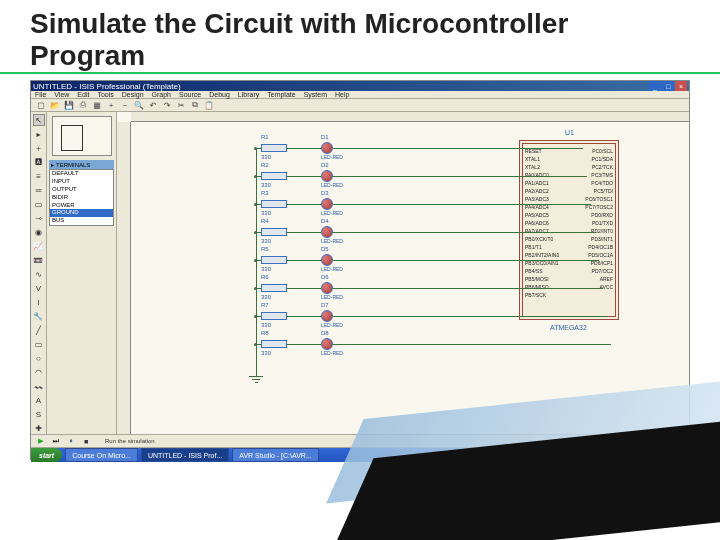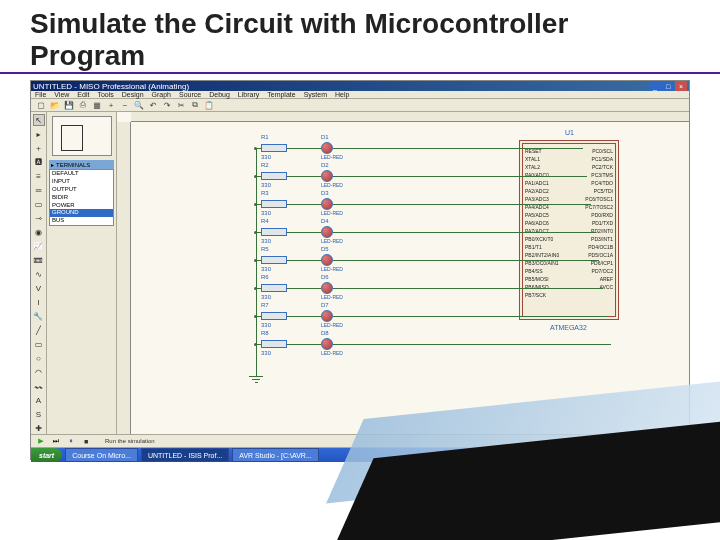--- a/index.html
+++ b/index.html
@@ -1,18 +1,18 @@
 <!DOCTYPE html>
 <html><head>
 <meta charset="utf-8">
 <style>
   * { margin: 0; padding: 0; box-sizing: border-box; font-family: Arial, sans-serif; }
   body { width: 720px; height: 540px; background: #fff; position: relative; overflow: hidden; }
   
-  .slide-title { font-size: 28px; font-weight: bold; color: #222; padding: 8px 30px 0; line-height: 1.15; border-bottom: 2px solid #4c1d95; margin-bottom: 6px; }
+  .slide-title { font-size: 28px; font-weight: bold; color: #222; padding: 8px 30px 0; line-height: 1.15; border-bottom: 2px solid #22c55e; margin-bottom: 6px; }
   
   .screenshot { margin: 0 30px; border: 1px solid #888; width: 660px; height: 380px; background: #ece9d8; display: flex; flex-direction: column; font-size: 7px; }
   
   .titlebar { background: linear-gradient(to right, #0a246a, #3a6ea5); color: #fff; height: 14px; display: flex; align-items: center; padding: 0 2px; font-size: 8px; }
   .titlebar .title-text { flex: 1; }
   .titlebar .winbtn { width: 12px; height: 10px; background: #c75050; margin-left: 1px; display: flex; align-items: center; justify-content: center; font-size: 7px; color: #fff; }
   .titlebar .winbtn.min, .titlebar .winbtn.max { background: #2c68c7; }
   
   .menubar { background: #ece9d8; height: 12px; display: flex; align-items: center; padding: 0 4px; gap: 8px; font-size: 7px; color: #222; border-bottom: 1px solid #aca899; }
   
@@ -87,21 +87,21 @@
   .decor .d2 { position:absolute; inset:40px 0 60px 0; background: #111; transform: skewX(-30deg); }
 </style>
 </head>
 <body>
 
 <div class="slide-title">Simulate the Circuit with Microcontroller Program</div>
 
 <div class="screenshot">
 
   <div class="titlebar">
-    <span class="title-text">UNTITLED - MISO Professional (Animating)</span>
+    <span class="title-text">UNTITLED - ISIS Professional (Template)</span>
     <span class="winbtn min">_</span>
     <span class="winbtn max">□</span>
     <span class="winbtn">×</span>
   </div>
 
   <div class="menubar">
     <span>File</span>
     <span>View</span>
     <span>Edit</span>
     <span>Tools</span>

